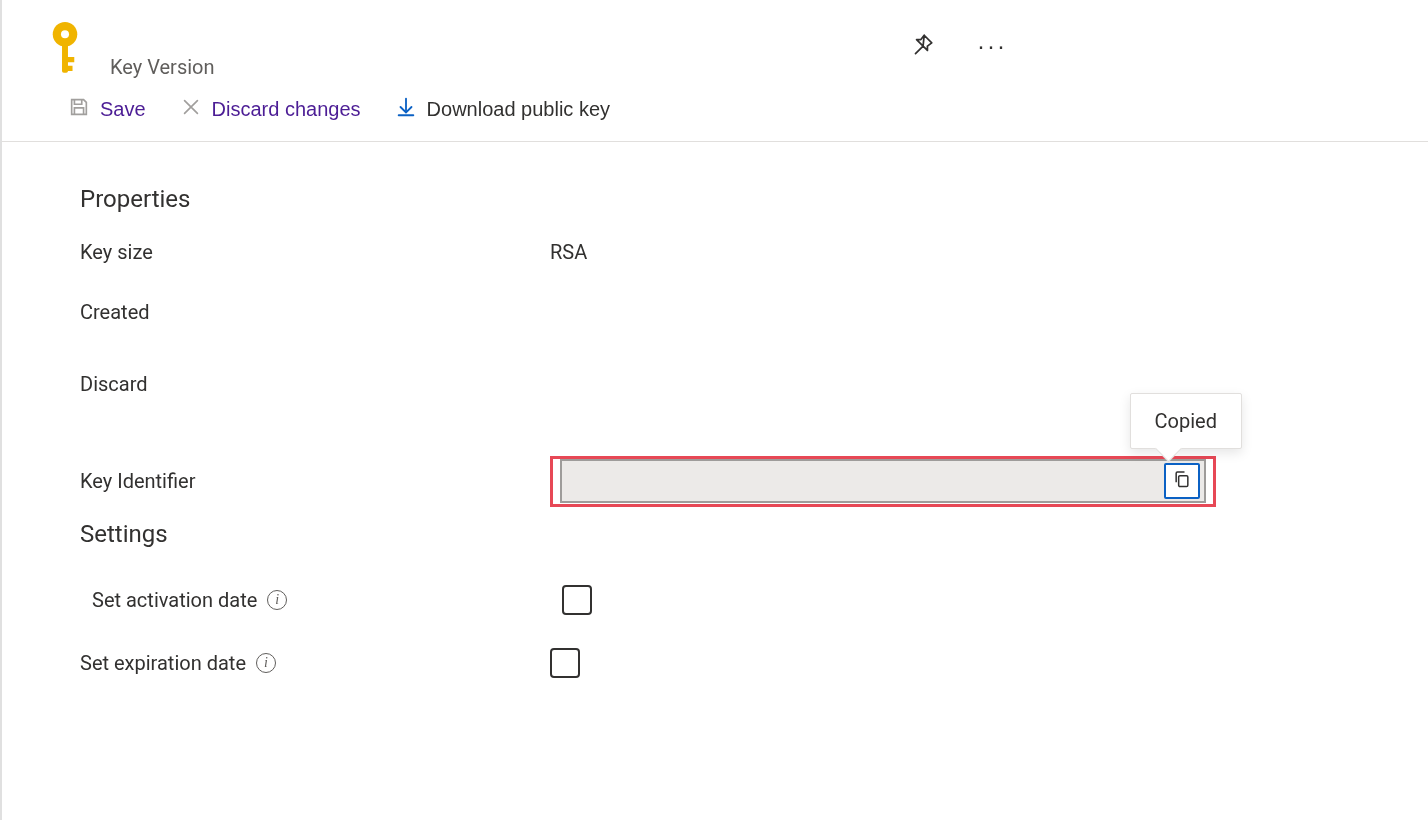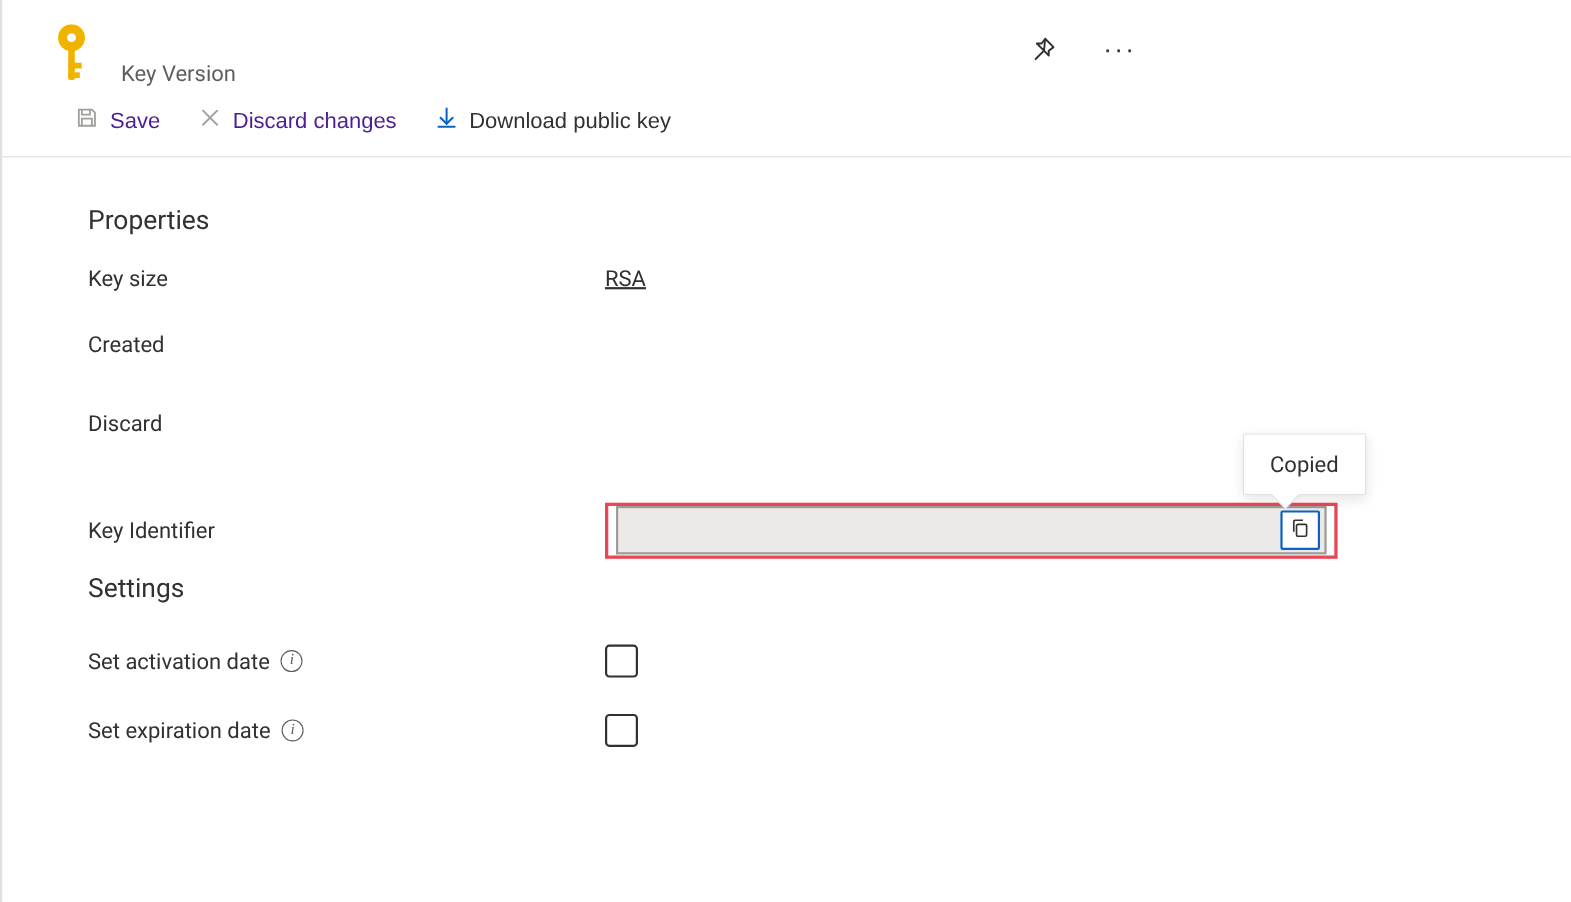--- a/index.html
+++ b/index.html
@@ -17,21 +17,21 @@
     border-left: 2px solid #e0e0e0;
     position: relative;
   }
 
   
   .header {
     display: flex;
     align-items: flex-start;
     padding-left: 42px;
     padding-top: 22px;
-    padding-right: 22px;
+    padding-right: 48px;
   }
   .key-icon {
     width: 42px; height: 50px;
     color: #f0b400;
     flex-shrink:0;
   }
   .title-wrap {
     margin-left: 24px;
     padding-top: 32px;
   }
@@ -91,21 +91,20 @@
     width: 470px;
     color:#323130;
     font-size:20px;
     display:flex;
     align-items:center;
     gap:10px;
   }
   .row .value {
     font-size:20px;
     color:#323130;
-    text-decoration:underline;
   }
   .settings-header { margin-top: 24px; }
 
   
   .kid-row { align-items:center; min-height:82px; position:relative; }
   .kid-frame {
     width: 666px;
     height: 51px;
     border: 3px solid #e74856;
     display:flex;
@@ -279,21 +278,21 @@
           </button>
           <div class="tooltip">
             <span>Copied</span>
           </div>
         </div>
       </div>
     </div>
 
     <h3 class="section settings-header">Settings</h3>
 
-    <div class="row" style="align-items:center;min-height:58px;">
+    <div class="row" style="align-items:center;min-height:58px;margin-left:12px;">
       <div class="label">
         <span>Set activation date</span>
         <span class="info-icon">i</span>
       </div>
       <div class="checkbox" role="checkbox" aria-checked="false"></div>
     </div>
 
     <div class="row" style="align-items:center;min-height:58px;padding-top:16px;">
       <div class="label">
         <span>Set expiration date</span>

